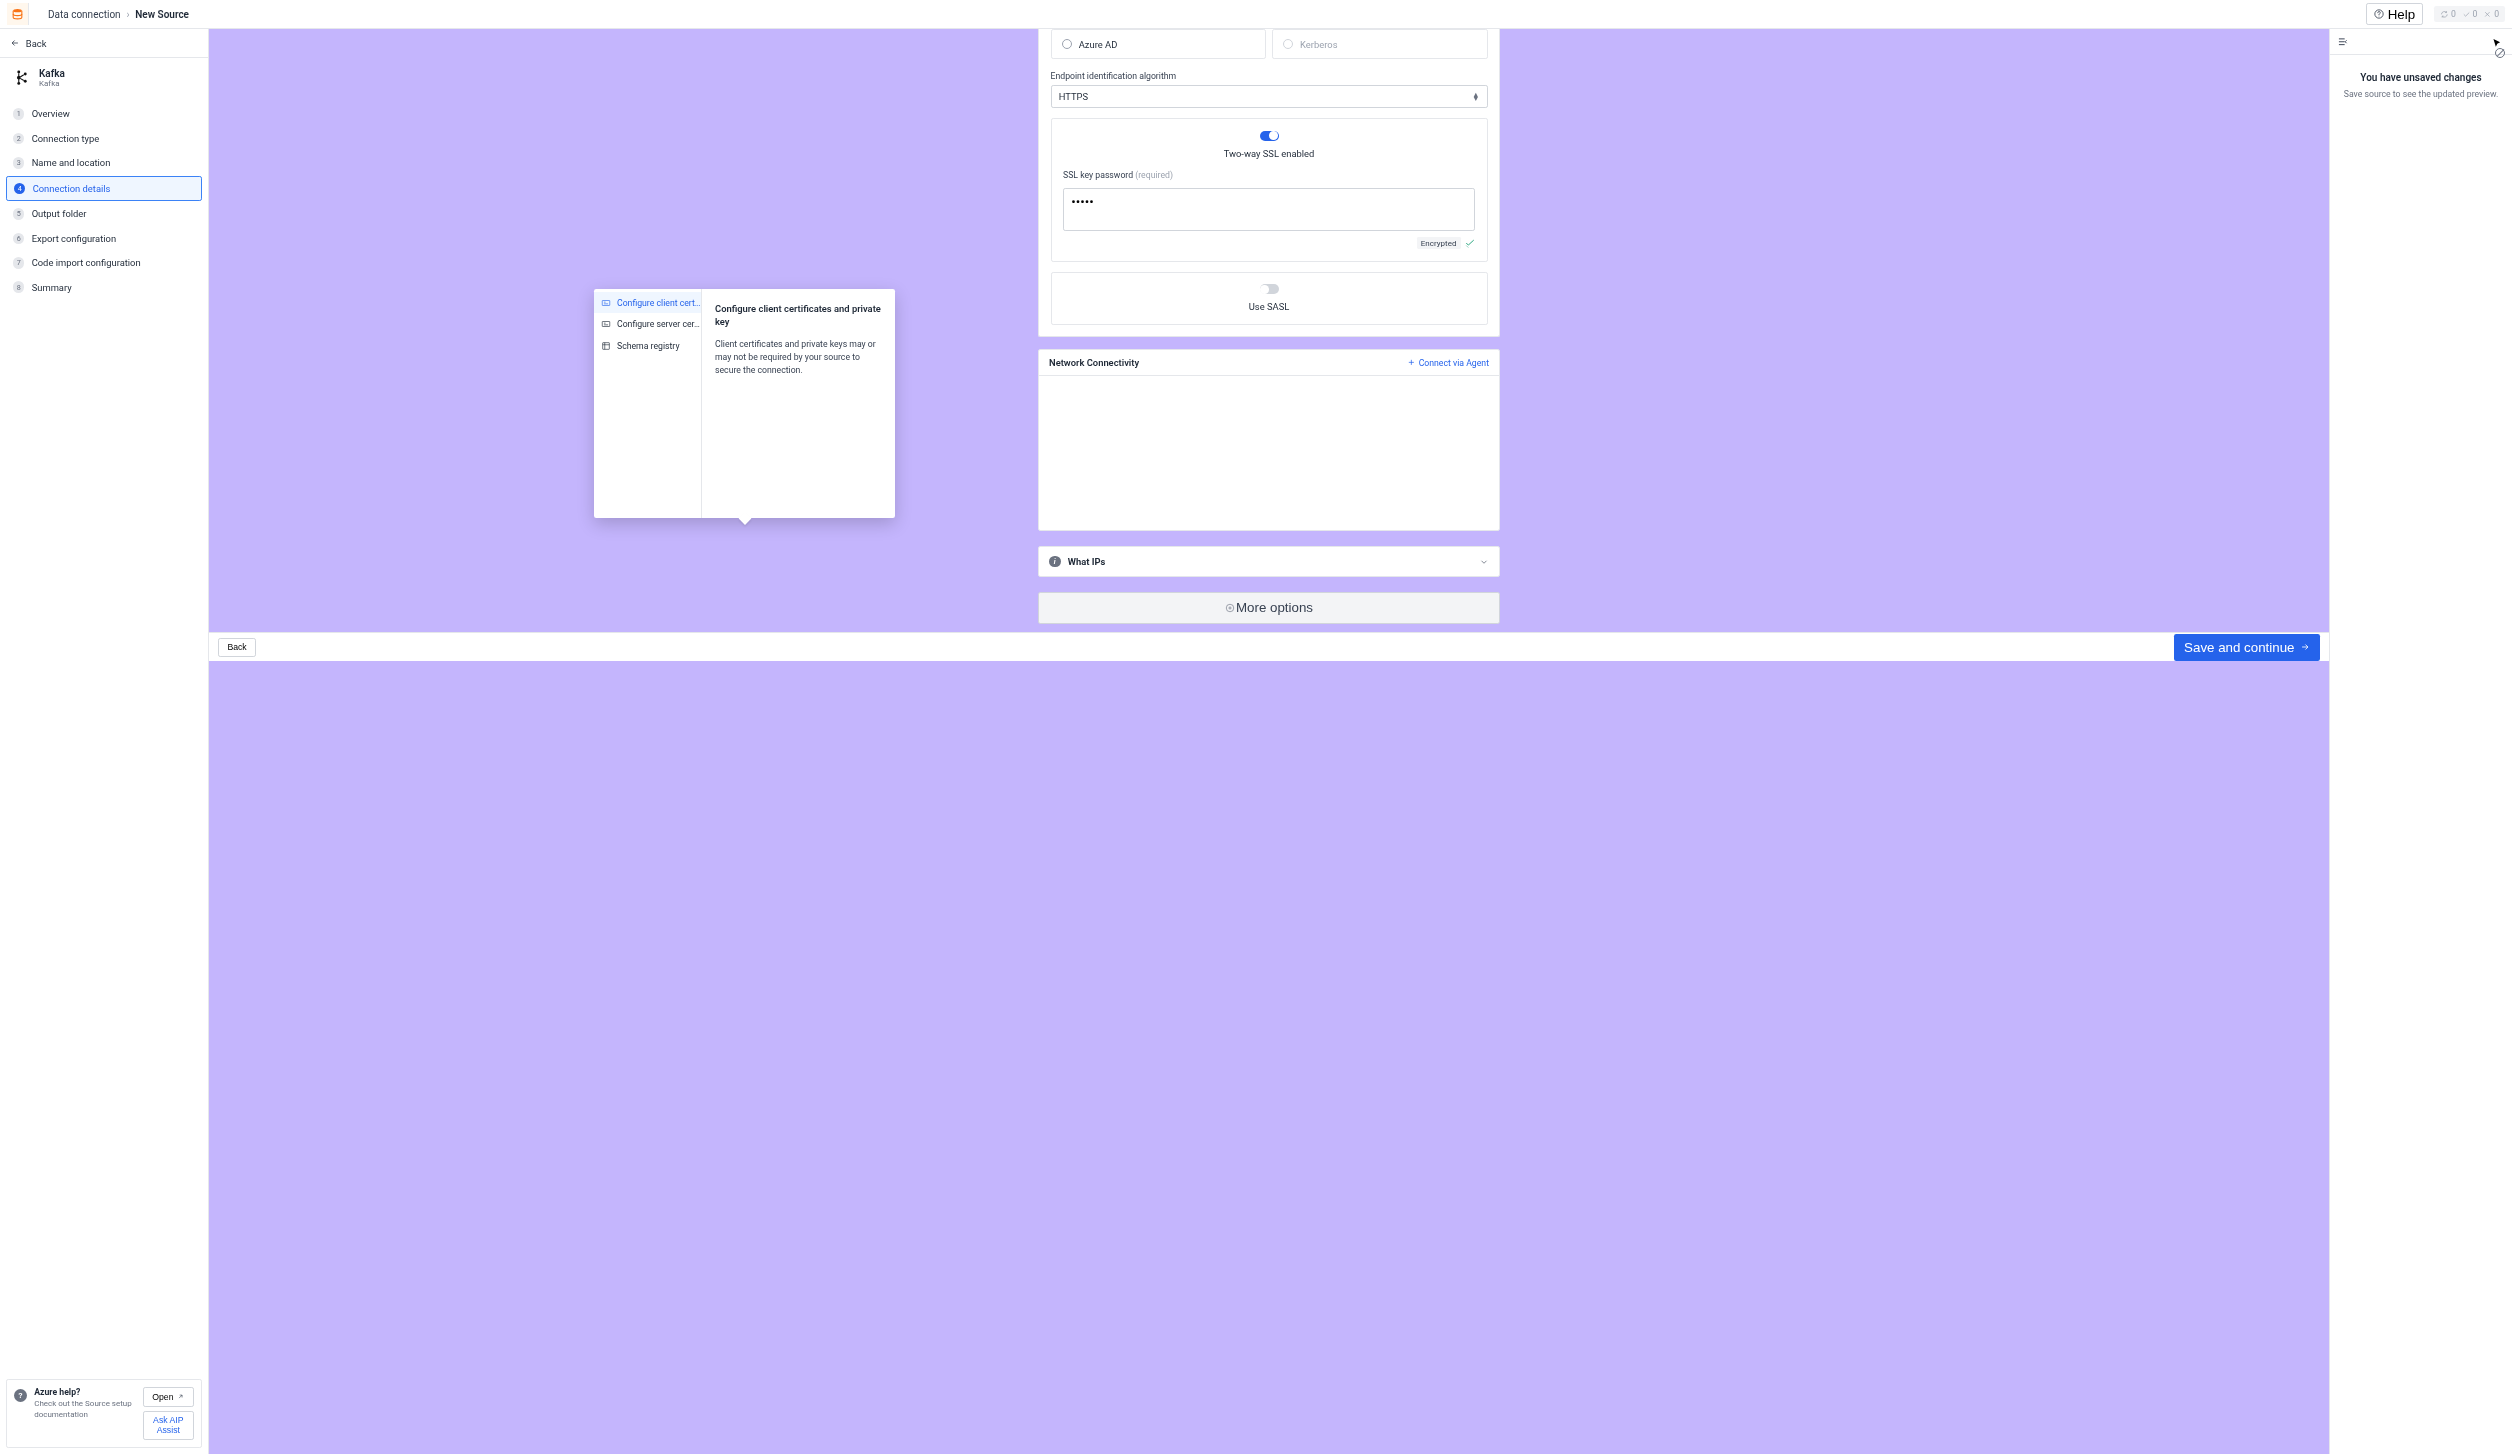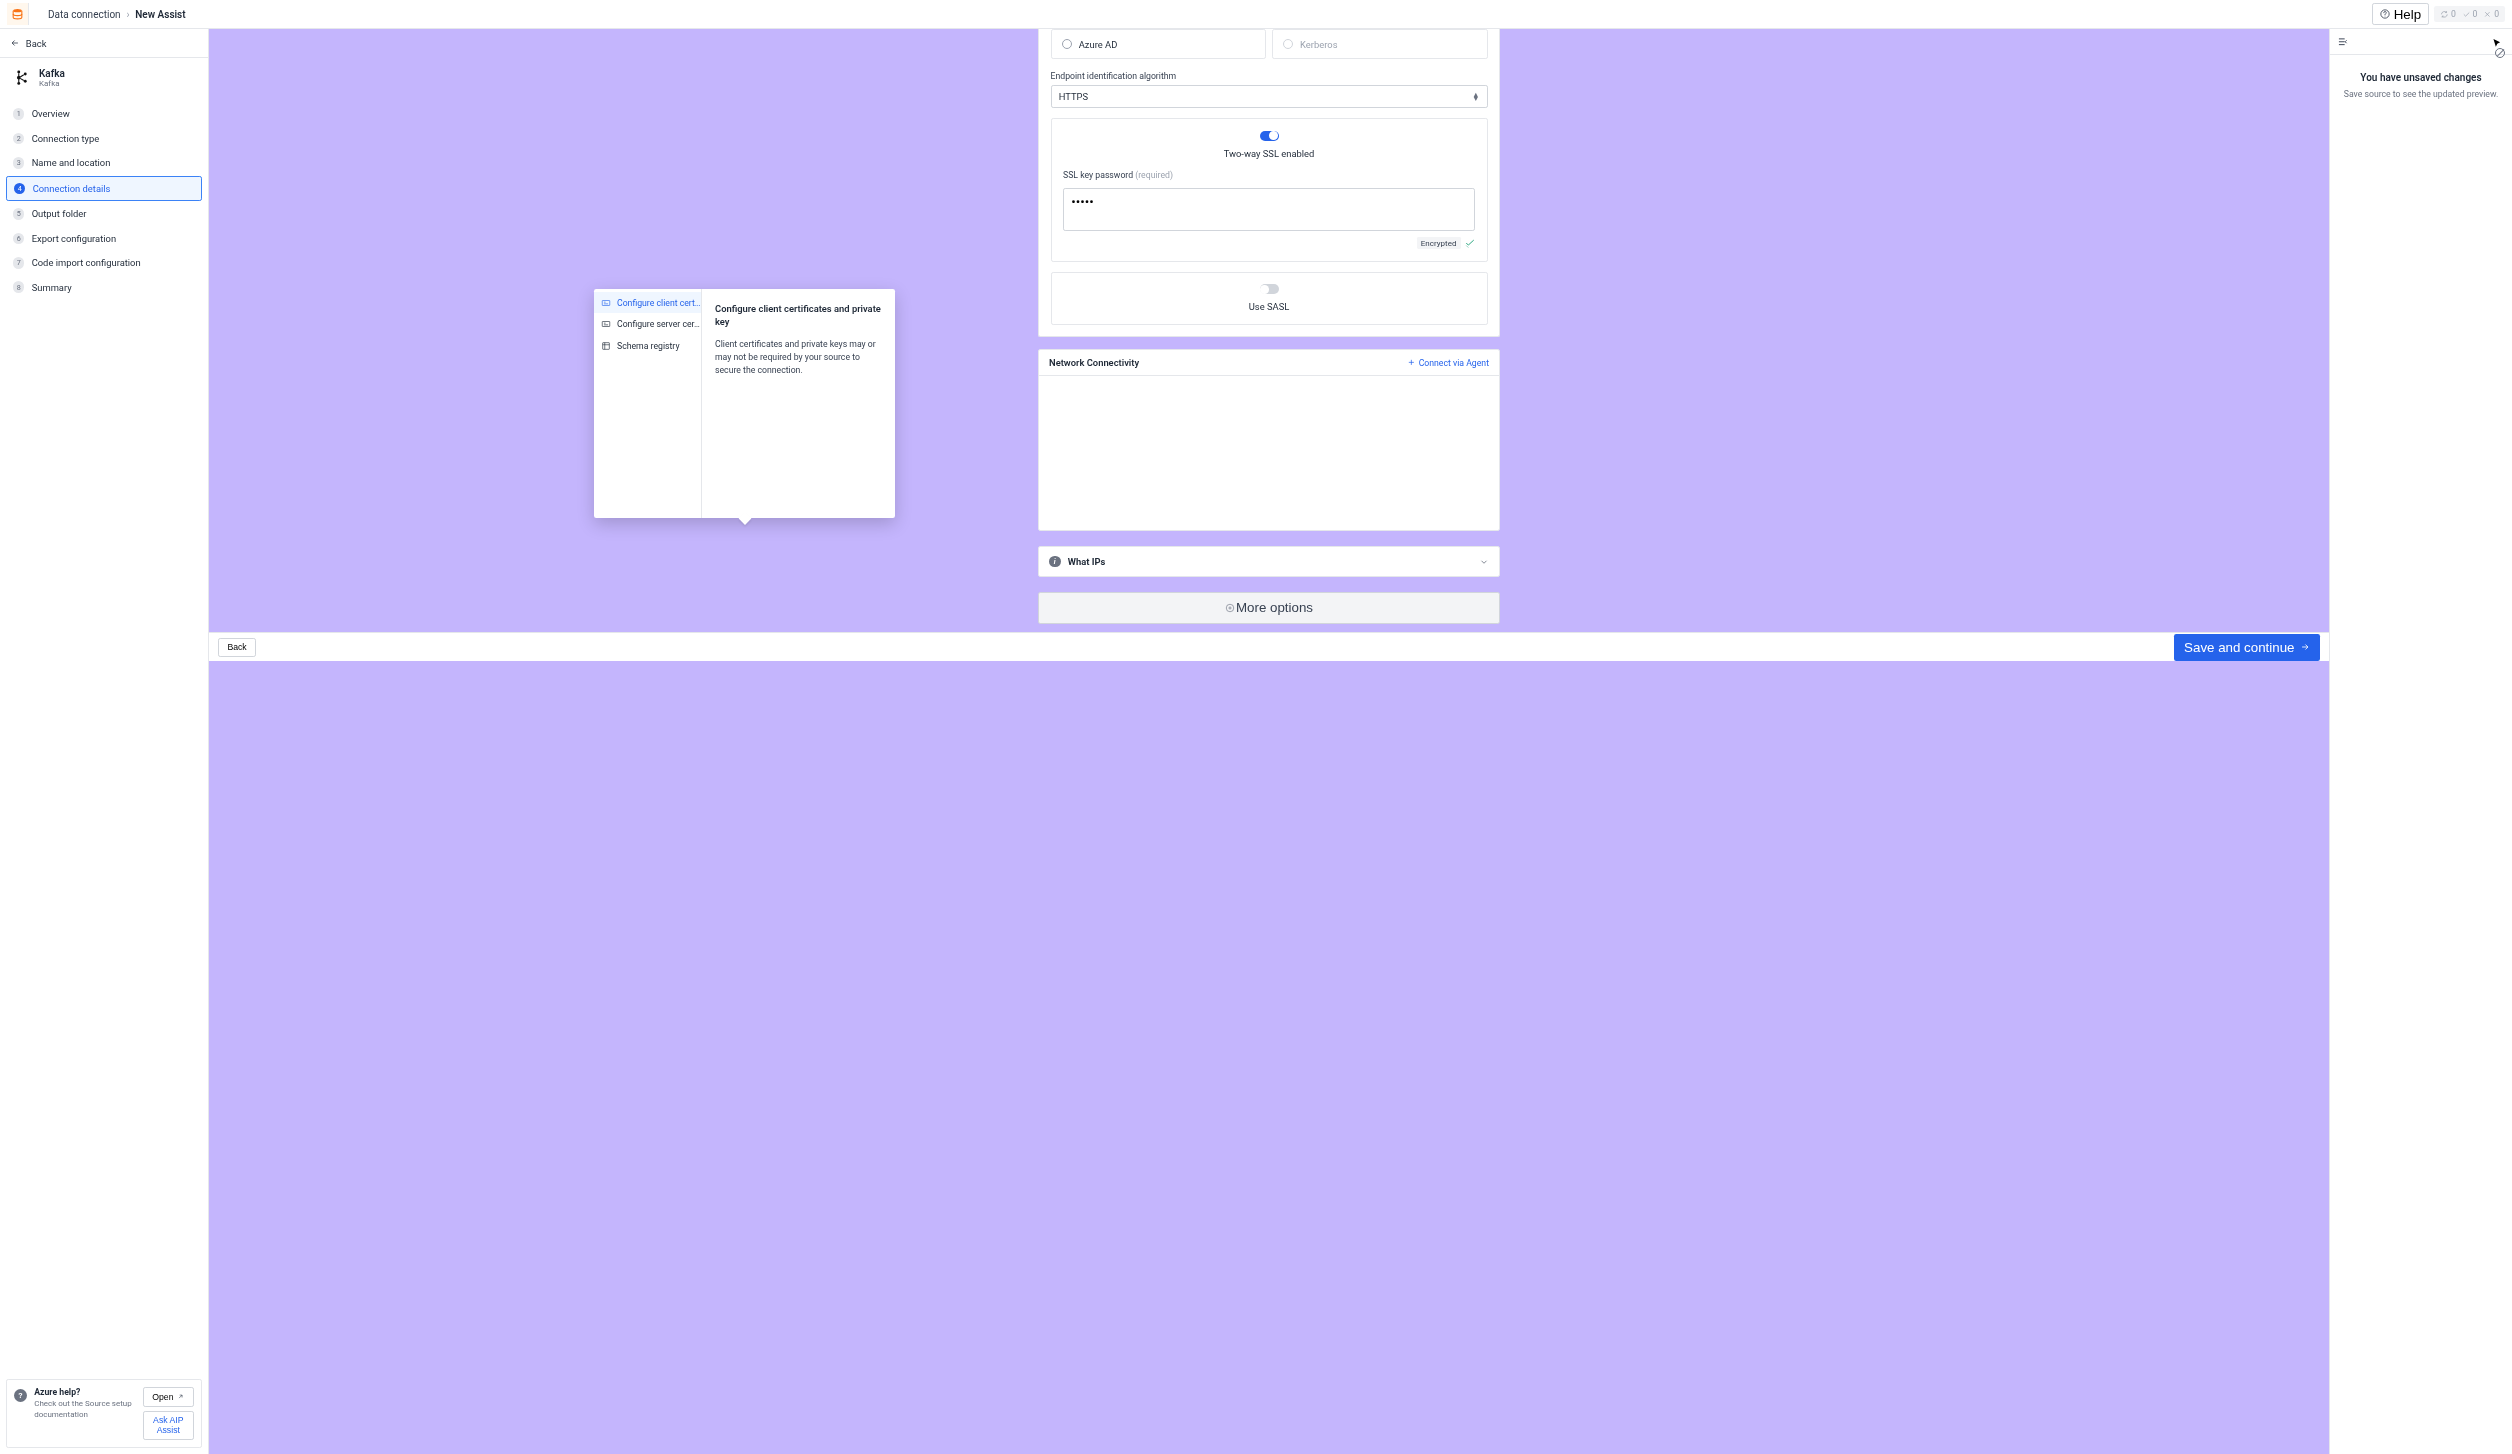--- a/index.html
+++ b/index.html
@@ -7,21 +7,21 @@
 
 
 .top-header { height: 29px; border-bottom: 0.7px solid #e5e7eb; display: flex; align-items: center; padding: 0 7.2px; justify-content: space-between; }
 .top-left { display: flex; align-items: center; gap: 5.8px; }
 .logo { width: 21.6px; height: 21.6px; display: flex; align-items: center; justify-content: center; background: #fff7ed; border-right: 0.7px solid #e5e7eb; margin-right: 1.4px; padding: 0 3.6px; }
 .logo svg { width: 13px; height: 13px; }
 .breadcrumb { display: flex; align-items: center; gap: 5.8px; font-size: 10px; }
 .breadcrumb .dim { color: #374151; padding-left: 12px; }
 .breadcrumb .sep { color: #9ca3af; }
 .breadcrumb .strong { font-weight: 600; }
-.top-right { display: flex; align-items: center; gap: 5px; }
+.top-right { display: flex; align-items: center; gap: 11px; }
 .help-btn { display: flex; align-items: center; gap: 3.6px; border: 0.7px solid #d1d5db; border-radius: 2.2px; padding: 2.9px 7.2px; background: #fff; cursor: pointer; font-weight: 500; }
 .status-chips { display: flex; align-items: center; gap: 5.8px; background: #f3f4f6; border-radius: 2.2px; padding: 2.9px 5.8px; }
 .chip { display: flex; align-items: center; gap: 2.2px; color: #9ca3af; font-size: 8.7px; }
 
 
 .app-body { display: flex; height: calc(100vh - 29px); }
 
 
 .sidebar { width: 209px; border-right: 0.7px solid #e5e7eb; display: flex; flex-direction: column; }
 .back-row { height: 29px; border-bottom: 0.7px solid #e5e7eb; display: flex; align-items: center; padding: 0 10px; gap: 5.8px; cursor: pointer; }
@@ -121,21 +121,21 @@
     <div class="logo">
       <svg viewBox="0 0 24 24">
           <ellipse cx="12" cy="5" rx="8" ry="3" fill="#f97316"></ellipse>
           <path d="M4 5v6c0 1.7 3.6 3 8 3s8-1.3 8-3V5" fill="none" stroke="#f97316" stroke-width="2"></path>
           <path d="M4 11v6c0 1.7 3.6 3 8 3s8-1.3 8-3v-6" fill="none" stroke="#f97316" stroke-width="2"></path>
         </svg>
     </div>
     <div class="breadcrumb">
       <span class="dim">Data connection</span>
       <span class="sep">›</span>
-      <span class="strong">New Assist</span>
+      <span class="strong">New Source</span>
     </div>
   </div>
   <div class="top-right">
     <button class="help-btn">
       <svg width="10" height="10" viewBox="0 0 24 24">
           <circle cx="12" cy="12" r="10" fill="none" stroke="#374151" stroke-width="2"></circle>
           <path d="M9 9a3 3 0 1 1 4 2.8c-.7.4-1 1-1 1.7V14" fill="none" stroke="#374151" stroke-width="2" stroke-linecap="round"></path>
           <circle cx="12" cy="17" r="1" fill="#374151"></circle>
         </svg>
       <span>Help</span>

